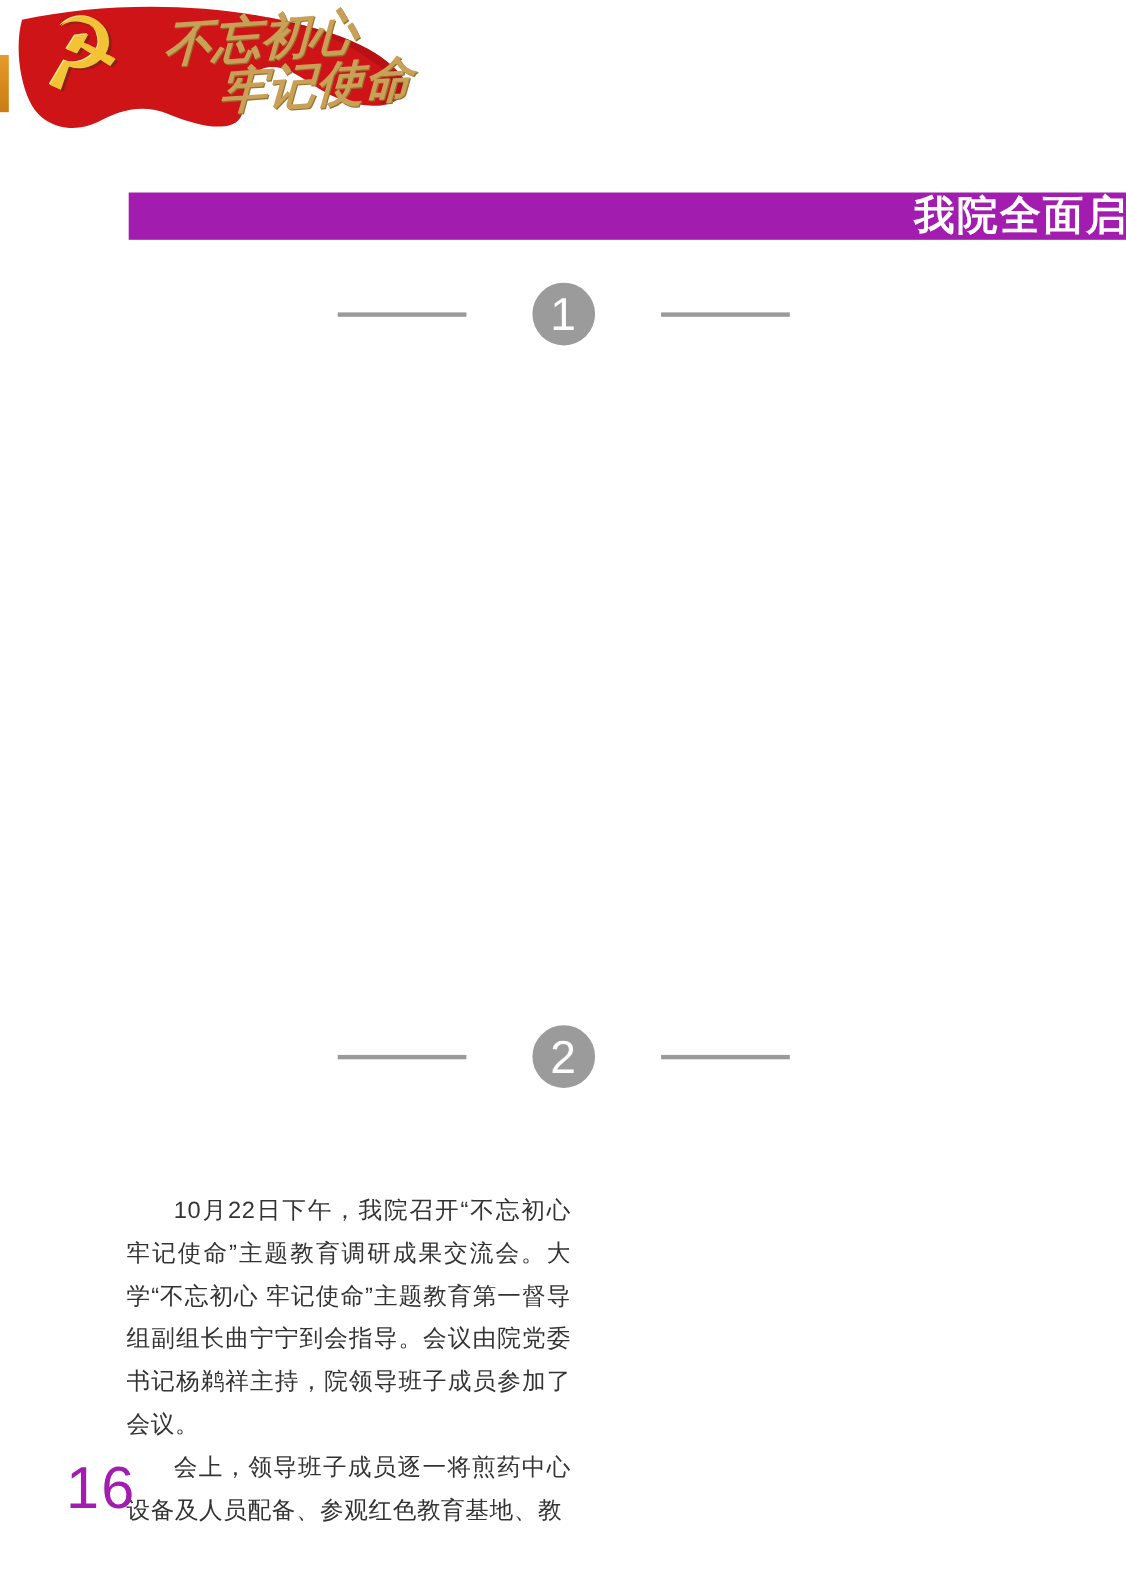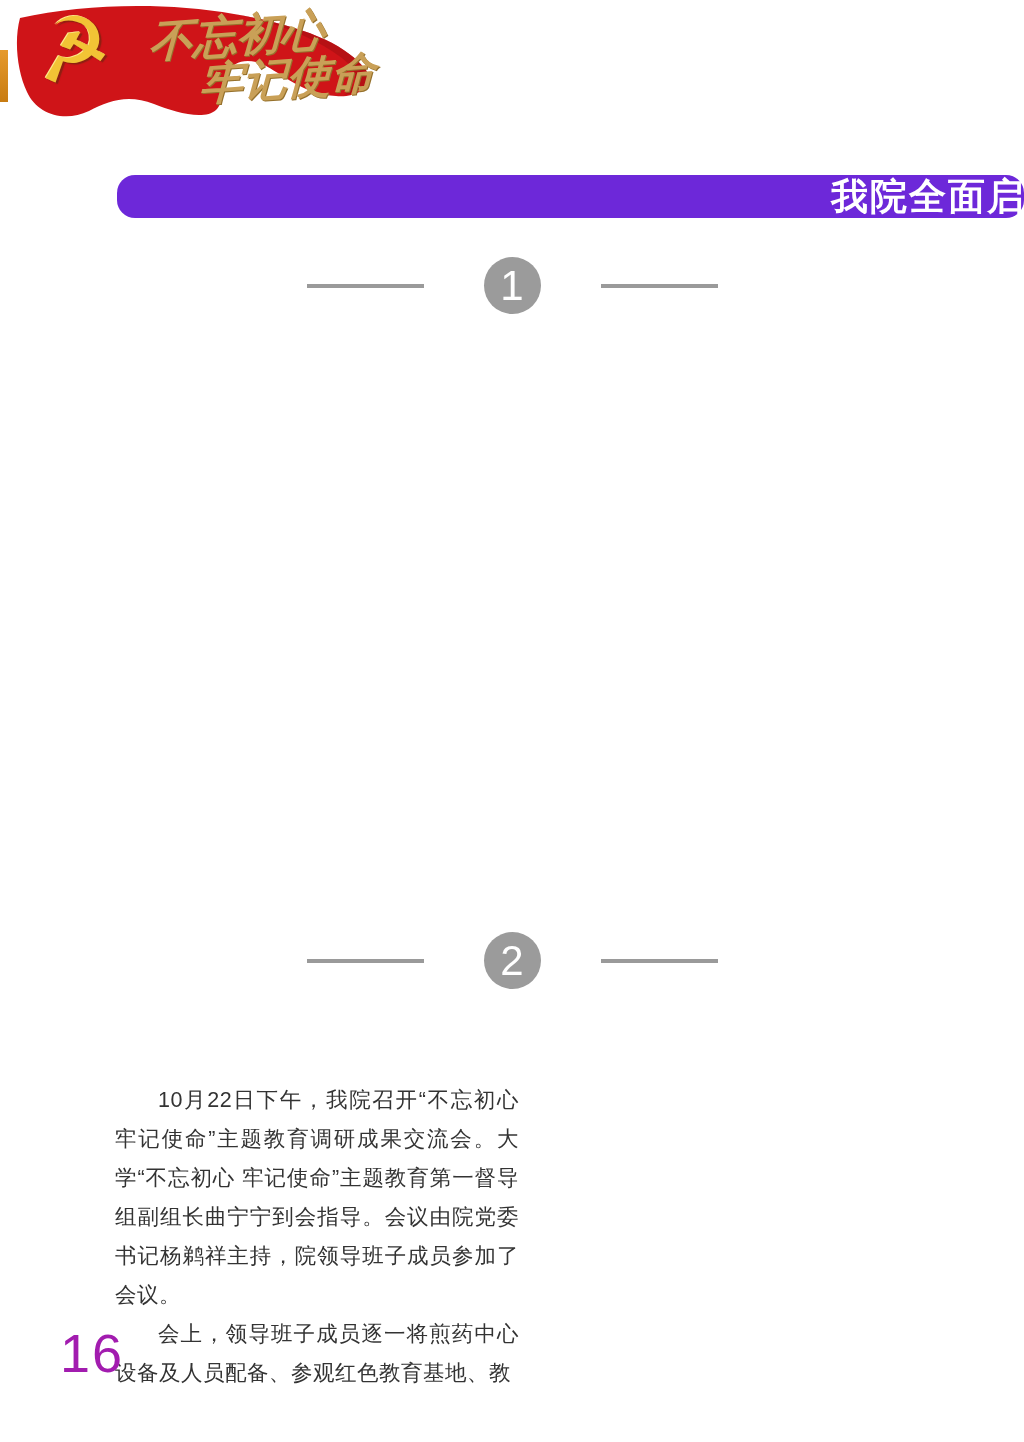--- a/index.html
+++ b/index.html
@@ -32,22 +32,21 @@
     font-size:44px; line-height:48px; white-space:nowrap;
     text-shadow: 1px 1px 0 #96712c;
     transform: rotate(-4deg) skewX(-6deg);
   }
   .slogan .line2 { margin-left:52px; margin-top:-2px; }
 
   
   .header-bar {
     position:absolute; left:117px; top:175px;
     width:907px; height:43px;
-    background:#6d28d9;
-    border-radius:18px;
+    background:#a21caf;
   }
   .header-title {
     position:absolute; right:-2px; top:0;
     height:43px; line-height:44px;
     color:#ffffff; font-weight:bold; font-size:37px;
     font-family:"Liberation Serif","DejaVu Serif",serif;
     letter-spacing:2px; white-space:nowrap;
   }
 
   

